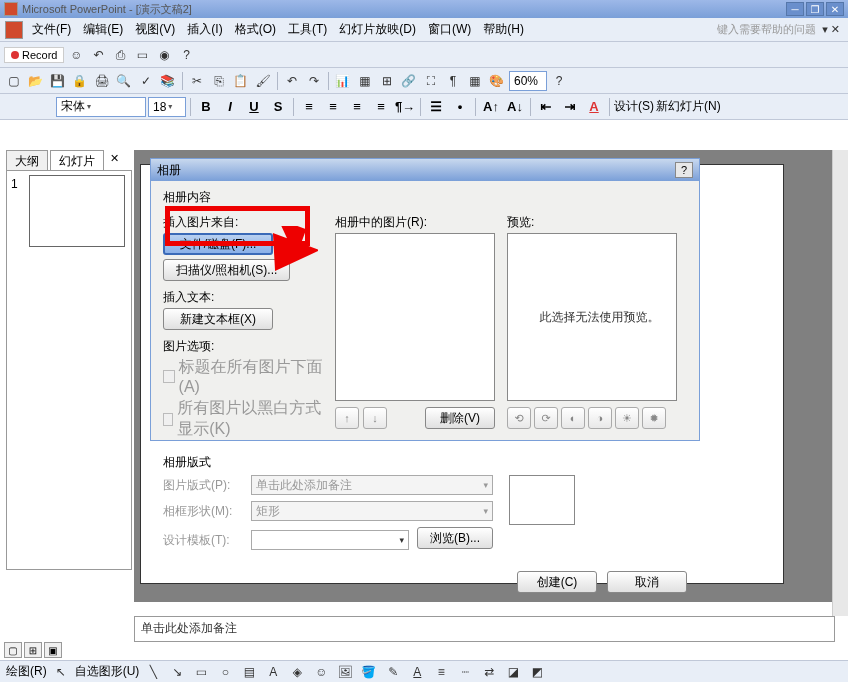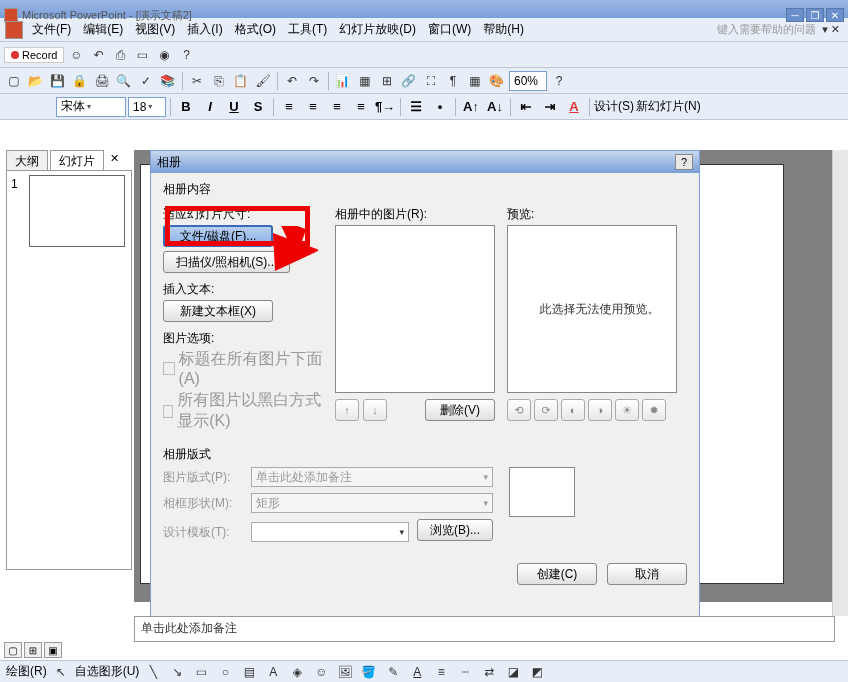--- a/index.html
+++ b/index.html
@@ -1,19 +1,19 @@
 <!DOCTYPE html>
 <html><head>
 <meta charset="utf-8">
 <style>
 * { box-sizing: border-box; margin: 0; padding: 0; }
 body { font-family: "Microsoft YaHei", SimSun, Arial, sans-serif; font-size: 12px; background: #fff; width: 848px; height: 682px; overflow: hidden; position: relative; }
 
 
-.titlebar { height: 18px; background: linear-gradient(#9db8e8, #7a9fd8); display: flex; padding: 8px 4px; color: #555; }
+.titlebar { height: 18px; background: linear-gradient(#9db8e8, #7a9fd8); display: flex; align-items: center; padding: 8px 4px; color: #555; }
 .titlebar .app-icon { width: 14px; height: 14px; background: #d04a2c; margin-right: 4px; border: 1px solid #999; }
 .titlebar .title { flex: 1; font-size: 11px; }
 .titlebar .winbtns { display: flex; gap: 2px; }
 .titlebar .winbtn { width: 18px; height: 14px; background: #6a8fcc; border: 1px solid #5577aa; display: flex; align-items: center; justify-content: center; color: #fff; font-size: 10px; }
 
 
 .menubar { height: 24px; background: #e8eef7; border-bottom: 1px solid #c0c8d8; display: flex; align-items: center; padding: 0 2px; }
 .menubar .menu-icon { width: 18px; height: 18px; background: #d04a2c; margin: 0 3px; border: 1px solid #999; }
 .menubar .menu-item { padding: 2px 6px; font-size: 12px; color: #000; cursor: pointer; }
 .menubar .help-box { margin-left: auto; color: #999; font-size: 11px; padding-right: 30px; }
@@ -21,42 +21,42 @@
 
 
 .toolbar { height: 26px; background: #e8eef7; border-bottom: 1px solid #c0c8d8; display: flex; align-items: center; padding: 0 4px; gap: 2px; }
 .tb-btn { width: 20px; height: 20px; border: 1px solid transparent; display: inline-flex; align-items: center; justify-content: center; font-size: 12px; color: #333; }
 .tb-sep { width: 1px; height: 18px; background: #b0b8c8; margin: 0 2px; }
 .record-btn { display: inline-flex; align-items: center; gap: 3px; padding: 1px 6px; border: 1px solid #ccc; background: #fff; font-size: 11px; }
 .record-dot { width: 8px; height: 8px; background: #d33; border-radius: 50%; }
 
 
 .fmt-bar { height: 26px; background: #e8eef7; border-bottom: 1px solid #c0c8d8; display: flex; align-items: center; padding: 0 4px; gap: 2px; }
-.font-box { width: 70px; height: 20px; border: 1px solid #7a9fd8; background: #fff; padding: 1px 4px; font-size: 12px; display: flex; align-items: center; }
+.font-box { width: 90px; height: 20px; border: 1px solid #7a9fd8; background: #fff; padding: 1px 4px; font-size: 12px; display: flex; align-items: center; }
 .size-box { width: 38px; height: 20px; border: 1px solid #7a9fd8; background: #fff; padding: 1px 4px; font-size: 12px; display: flex; align-items: center; }
 .fmt-btn { width: 22px; height: 20px; border: 1px solid transparent; display: inline-flex; align-items: center; justify-content: center; font-weight: bold; font-size: 13px; }
 .dd-arrow::after { content: "▾"; font-size: 8px; margin-left: 2px; color: #555; }
 
 
 .left-tabs { position: absolute; top: 150px; left: 6px; display: flex; gap: 2px; }
 .tab { padding: 2px 8px; border: 1px solid #999; border-bottom: none; background: #f0f0f0; font-size: 12px; }
 .tab.active { background: #fff; }
 .tab-close { padding: 2px 4px; font-size: 11px; }
 
 
 .thumb-panel { position: absolute; top: 170px; left: 6px; width: 126px; height: 400px; background: #fff; border: 1px solid #999; }
 .slide-num { position: absolute; left: 4px; top: 6px; font-size: 12px; }
 .thumb { position: absolute; left: 22px; top: 4px; width: 96px; height: 72px; border: 1px solid #666; background: #fff; }
 
 
 .edit-bg { position: absolute; top: 150px; left: 134px; right: 0; bottom: 80px; background: #808080; }
 .slide-canvas { position: absolute; top: 14px; left: 6px; width: 644px; height: 420px; background: #fff; border: 1px solid #333; }
 
 
-.dialog { position: absolute; top: 150px; left: 150px; width: 550px; height: 482px; background: #f0f0ee; border: 1px solid #7a9fd8; }
+.dialog { position: absolute; top: 158px; left: 150px; width: 550px; height: 283px; background: #f0f0ee; border: 1px solid #7a9fd8; }
 .dlg-title { height: 22px; background: linear-gradient(#c8d8ee, #7a9fd8); display: flex; align-items: center; padding: 0 6px; }
 .dlg-title span { flex: 1; font-size: 12px; }
 .dlg-help { width: 18px; height: 16px; border: 1px solid #888; background: #e8e8e8; display: flex; align-items: center; justify-content: center; font-size: 11px; }
 .dlg-body { padding: 8px 12px; font-size: 12px; }
 .group-label { font-size: 12px; margin-bottom: 4px; }
 .sub-label { font-size: 12px; margin: 4px 0 2px; }
 .dlg-btn { display: inline-flex; align-items: center; justify-content: center; height: 22px; padding: 0 12px; border: 1px solid #888; border-radius: 3px; background: linear-gradient(#fff,#e0e0e0); font-size: 12px; margin-bottom: 4px; min-width: 110px; }
 .dlg-btn.highlight { background: linear-gradient(#b8d0f0,#8ab0e8); border: 2px solid #3a6ab8; }
 .red-box { position: absolute; border: 5px solid #e00; pointer-events: none; }
 
@@ -214,21 +214,21 @@
 <div class="dialog">
   <div class="dlg-title">
     <span>相册</span>
     <div class="dlg-help">?</div>
   </div>
   <div class="dlg-body">
     <div class="group-label">相册内容</div>
     <div style="display:flex; gap:12px;">
 
       <div style="width:160px; position:relative;">
-        <div class="sub-label">适应幻灯片尺寸:</div>
+        <div class="sub-label">插入图片来自:</div>
         <button class="dlg-btn highlight">文件/磁盘(F)...</button>
         <button class="dlg-btn">扫描仪/照相机(S)...</button>
         <div class="sub-label">插入文本:</div>
         <button class="dlg-btn">新建文本框(X)</button>
         <div class="sub-label">图片选项:</div>
         <div class="chk">
             <div class="chk-box"></div>
             <span>标题在所有图片下面(A)</span>
           </div>
         <div class="chk">

